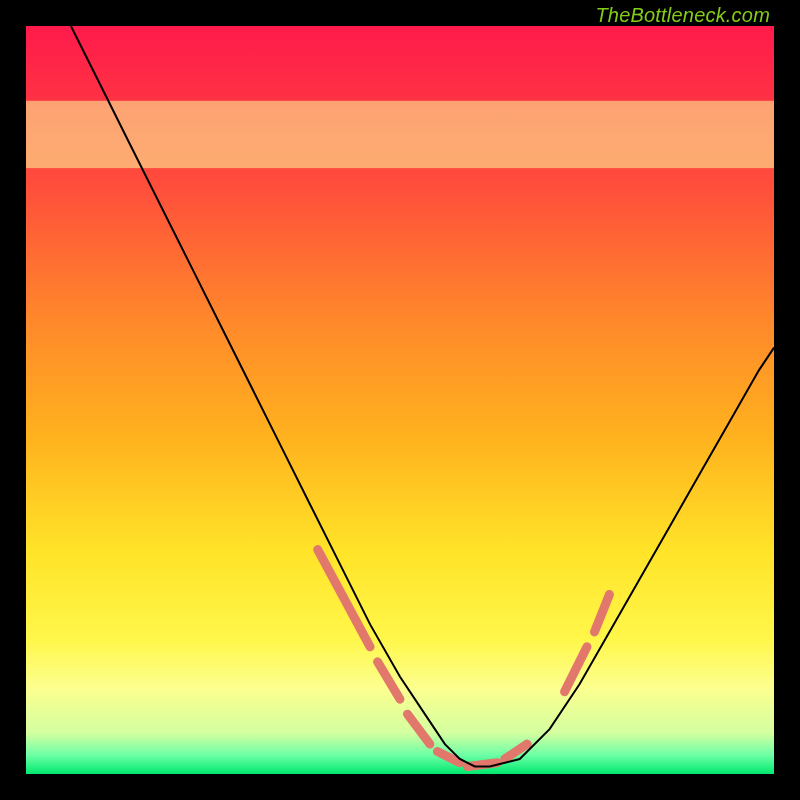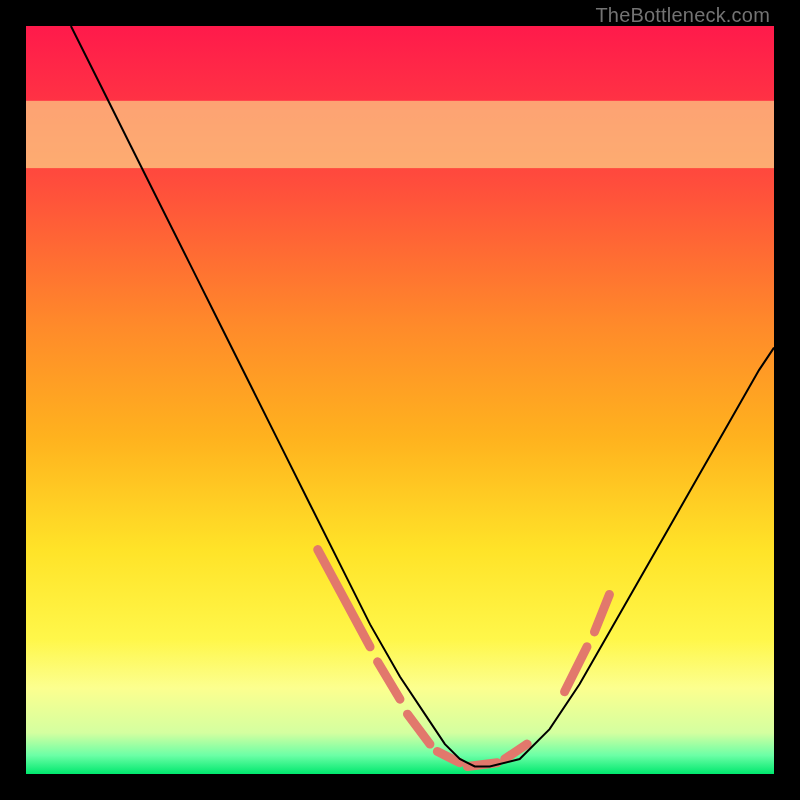--- a/index.html
+++ b/index.html
@@ -23,25 +23,26 @@
     position: absolute;
     left: 0;
     top: 0;
     width: 748px;
     height: 748px;
   }
   .watermark {
     position: absolute;
     top: 4px;
     right: 30px;
-    color: #737373;
+    color: #84cc16;
     font-size: 20px;
     font-weight: 500;
     letter-spacing: 0.2px;
     user-select: none;
+    font-style: italic;
   }
   svg { display: block; }
 </style>
 </head>
 <body>
 
 <div class="frame">
   <svg class="plot-area" viewBox="0 0 748 748">
     <defs>
       <linearGradient id="bg-grad" x1="0" y1="0" x2="0" y2="1">

